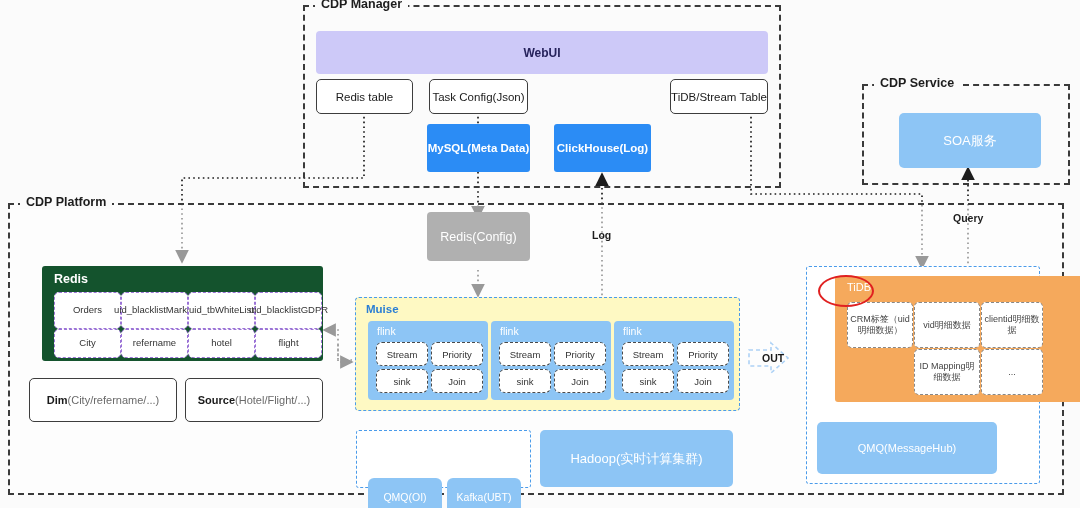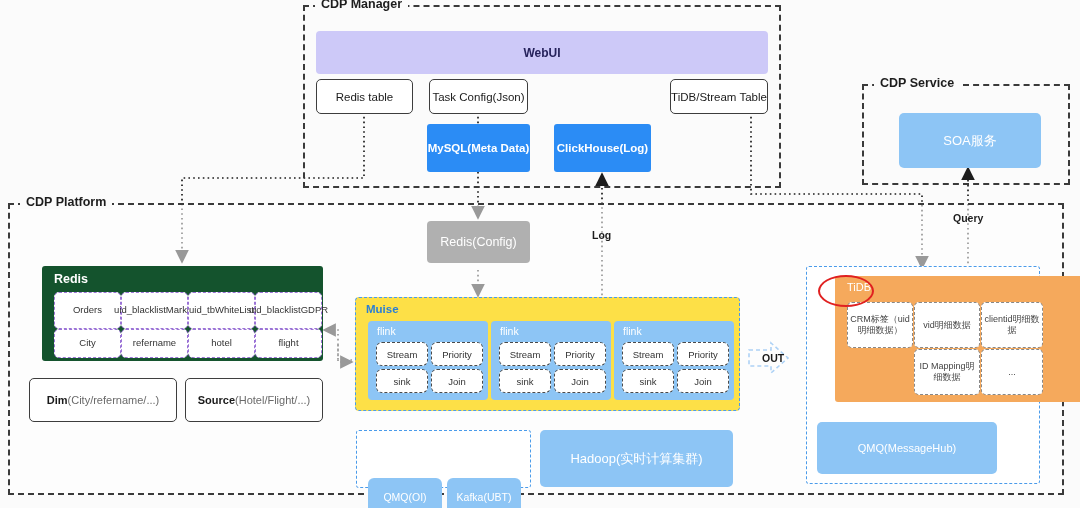--- a/index.html
+++ b/index.html
@@ -91,21 +91,21 @@
     text-align:center;
     font-size:9.5px;color:#333;
     line-height:1.15;
     padding:1px 2px;
   }
 
   
   .muise{
     border:1.6px dashed #4a9bea;
     border-radius:4px;
-    background:#fde047;
+    background:#fef9c3;
   }
   .muise-title{
     position:absolute;top:5px;left:10px;
     color:#2b7fd4;font-weight:bold;font-size:11.5px;
   }
   .flink{
     position:absolute;
     background:#8dc5f5;
     border-radius:4px;
   }
@@ -223,21 +223,21 @@
 
   <div class="abs group" style="left:862px;top:84px;width:208px;height:101px;">
     <span class="group-label">CDP Service</span>
   </div>
   <div class="abs box box-lightblue" style="left:899px;top:113px;width:142px;height:55px;">SOA服务</div>
 
   <div class="abs group platform" style="left:8px;top:203px;width:1056px;height:292px;">
     <span class="group-label">CDP Platform</span>
   </div>
 
-  <div class="abs box box-gray" style="left:427px;top:221px;width:103px;height:42px;">Redis(Config)</div>
+  <div class="abs box box-gray" style="left:427px;top:212px;width:103px;height:49px;">Redis(Config)</div>
   <span class="edge-label" style="left:592px;top:229px;">Log</span>
   <span class="edge-label" style="left:953px;top:212px;">Query</span>
 
   <div class="abs redis-panel" style="left:42px;top:266px;width:281px;height:95px;">
     <span class="redis-title">Redis</span>
 
     <div class="chip" style="left:12px;top:26px;width:61px;height:33px;">Orders</div>
     <div class="chip" style="left:79px;top:26px;width:61px;height:33px;">uid_blacklistMarket</div>
     <div class="chip" style="left:146px;top:26px;width:61px;height:33px;">uid_tbWhiteList</div>
     <div class="chip" style="left:213px;top:26px;width:61px;height:33px;text-align:center;">uid_blacklistGDPR</div>

